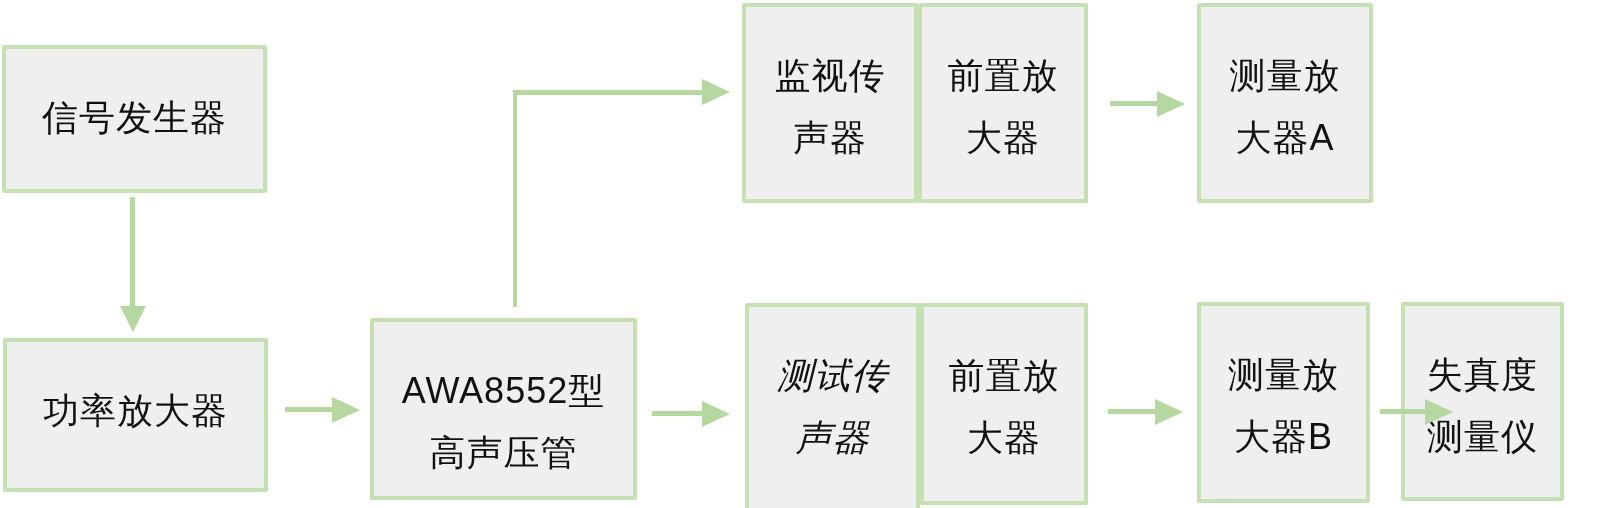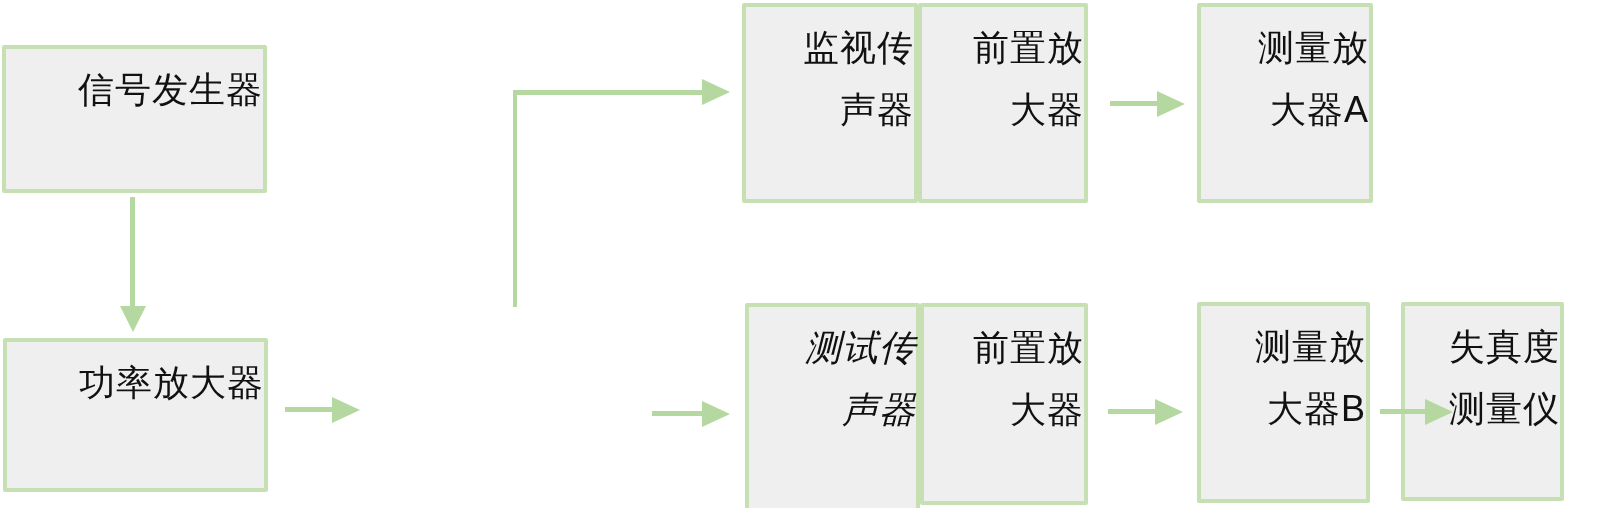--- a/index.html
+++ b/index.html
@@ -26,23 +26,24 @@
     background: var(--node-fill);
     border: 4px solid var(--node-border);
     border-radius: 2px;
   }
   .node-label {
     width: 100%;
     padding-top: 10px;
     font-size: 36px;
     line-height: 1.72;
     color: var(--text);
-    text-align: right;
+    text-align: center;
     white-space: pre-line;
     letter-spacing: 1px;
+    margin-top: 28px;
   }
   .edges { position: absolute; inset: 0; }
   
   .arrow-h { position: absolute; height: 26px; }
   .arrow-h .shaft {
     position: absolute; left: 0; right: 26px; top: 10px; height: 5px;
     background: var(--arrow);
   }
   .arrow-h .head {
     position: absolute; right: 0; top: 0; width: 0; height: 0;
@@ -77,20 +78,24 @@
 <div class="canvas">
 
   <div class="node" style="left:2px; top:45px; width:265px; height:148px;">
     <div class="node-label">信号发生器</div>
   </div>
 
   <div class="node" style="left:3px; top:338px; width:265px; height:154px;">
     <div class="node-label">功率放大器</div>
   </div>
 
+  <div class="node" style="left:370px; top:318px; width:267px; height:182px;">
+    <div class="node-label">AWA8552型
+高声压管</div>
+  </div>
 
   <div class="node" style="left:742px; top:3px; width:176px; height:200px;">
     <div class="node-label">监视传
 声器</div>
   </div>
 
   <div class="node" style="left:918px; top:3px; width:170px; height:200px;">
     <div class="node-label">前置放
 大器</div>
   </div>

